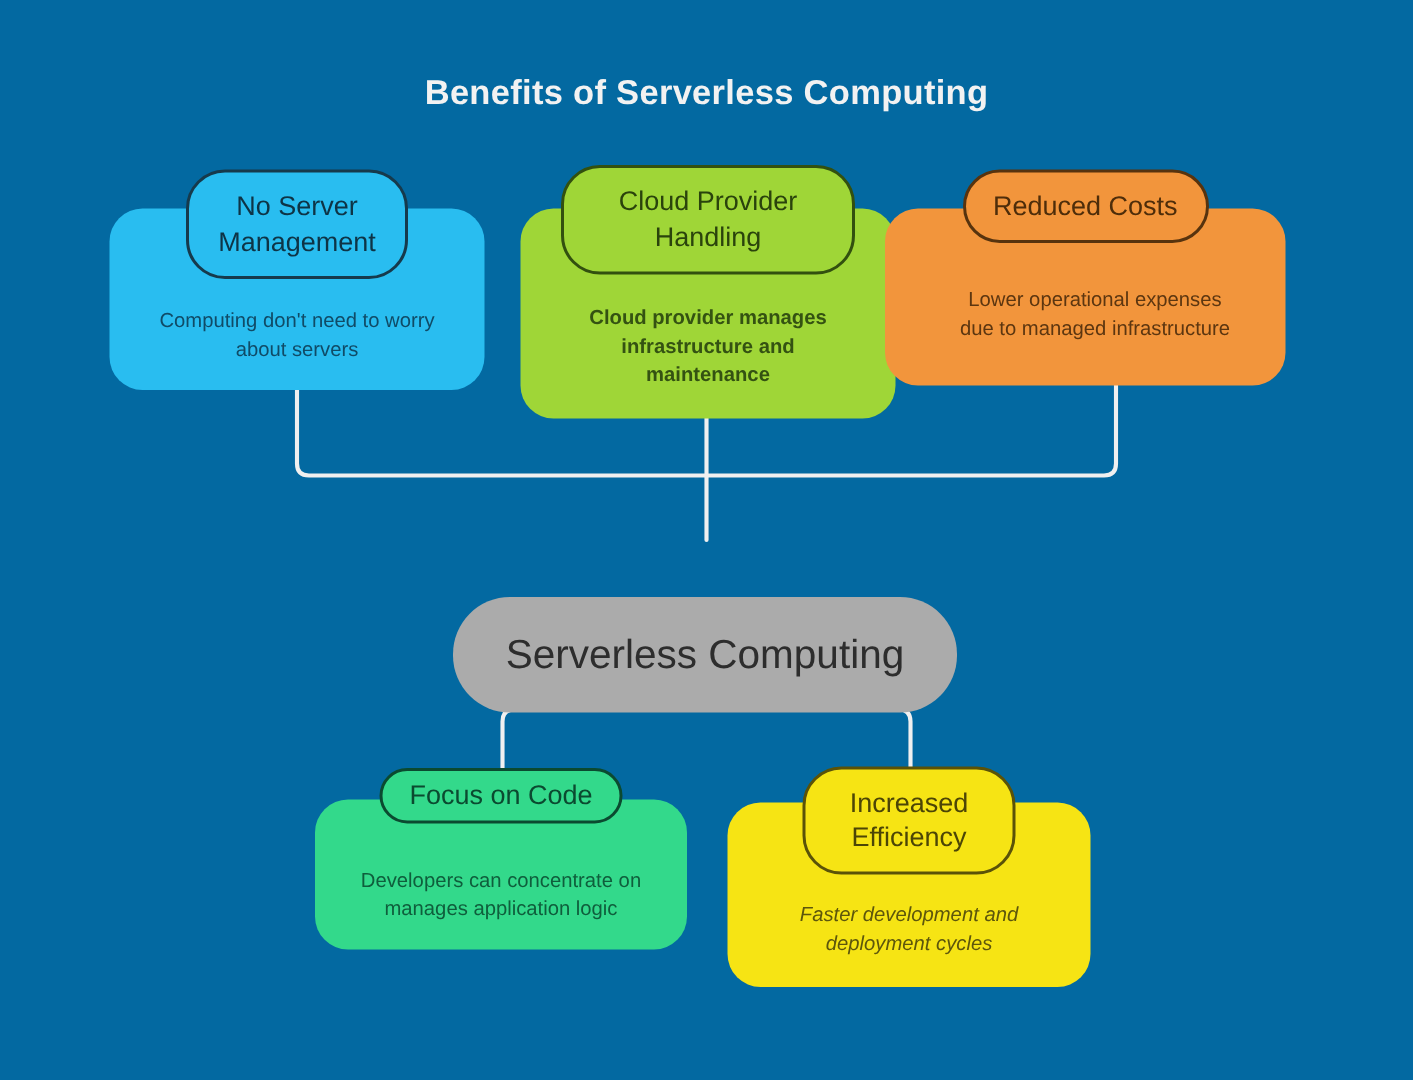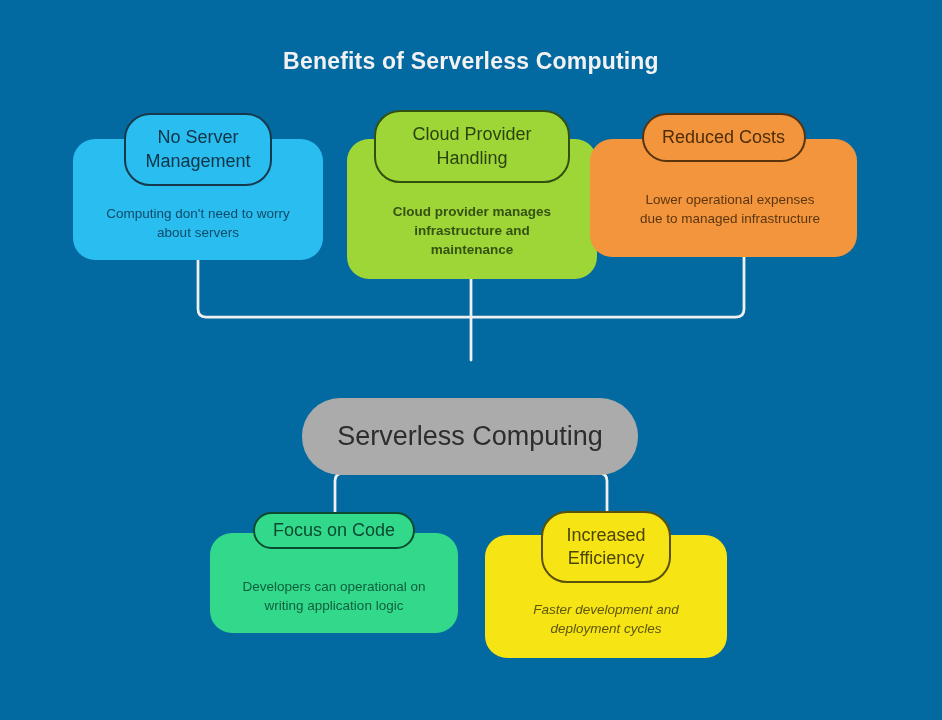--- a/index.html
+++ b/index.html
@@ -58,21 +58,21 @@
   .n2 .desc { max-width: 172px; font-weight: bold; }
   .n3 { left: 590px; top: 139px; width: 267px; height: 118px; padding-top: 24px; justify-content: center; }
   .n3 .pill { top: -26px; width: 164px; height: 49px; border-radius: 25px; }
   .n3 .desc { max-width: 190px; }
   .n4 { left: 302px; top: 358px; width: 336px; height: 77px; border-radius: 38px; margin-top: 40px; }
   .n4 .center-label { font-size: 27px; text-align: center; }
   .n5 { left: 210px; top: 533px; width: 248px; height: 100px; padding-top: 27px; }
   .n5 .pill { top: -21px; width: 162px; height: 37px; border-radius: 24px; }
   .n5 .desc { max-width: 208px; }
   .n6 { left: 485px; top: 535px; width: 242px; height: 123px; padding-top: 47px; }
-  .n6 .pill { top: -24px; width: 130px; height: 72px; }
+  .n6 .pill { top: -24px; width: 142px; height: 72px; }
   .n6 .desc { max-width: 178px; }
 </style>
 </head>
 <body>
 
 <div class="canvas" style="background-color: #0369a1;">
 
   <div class="title">Benefits of Serverless Computing</div>
 
   <svg class="connectors" viewBox="0 0 942 720" xmlns="http://www.w3.org/2000/svg">
@@ -98,21 +98,21 @@
     <div class="pill" style="background-color: rgb(242, 149, 60); border-color: rgb(87, 51, 14); color: rgb(78, 45, 10);">Reduced Costs</div>
     <p class="desc" style="color: rgb(92, 54, 16); margin-left: 13px;">Lower operational expenses due to managed infrastructure</p>
   </div>
 
   <div class="node n4" style="background-color: rgb(171, 171, 171);">
     <div class="center-label" style="color: rgb(45, 45, 45);">Serverless Computing</div>
   </div>
 
   <div class="node n5" style="background-color: rgb(51, 217, 139);">
     <div class="pill" style="background-color: rgb(51, 217, 139); color: rgb(11, 74, 48);">Focus on Code</div>
-    <p class="desc" style="color: rgb(15, 94, 60);">Developers can operational on writing application logic</p>
+    <p class="desc" style="color: rgb(15, 94, 60);">Developers can concentrate on manages application logic</p>
   </div>
 
   <div class="node n6" style="background-color: rgb(246, 228, 20);">
     <div class="pill" style="background-color: rgb(246, 228, 20); border-color: rgb(90, 82, 8); color: rgb(76, 69, 6);">Increased Efficiency</div>
     <p class="desc" style="color: rgb(93, 86, 12); font-style: italic;">Faster development and deployment cycles</p>
   </div>
 
 </div>
 
 </body></html>

